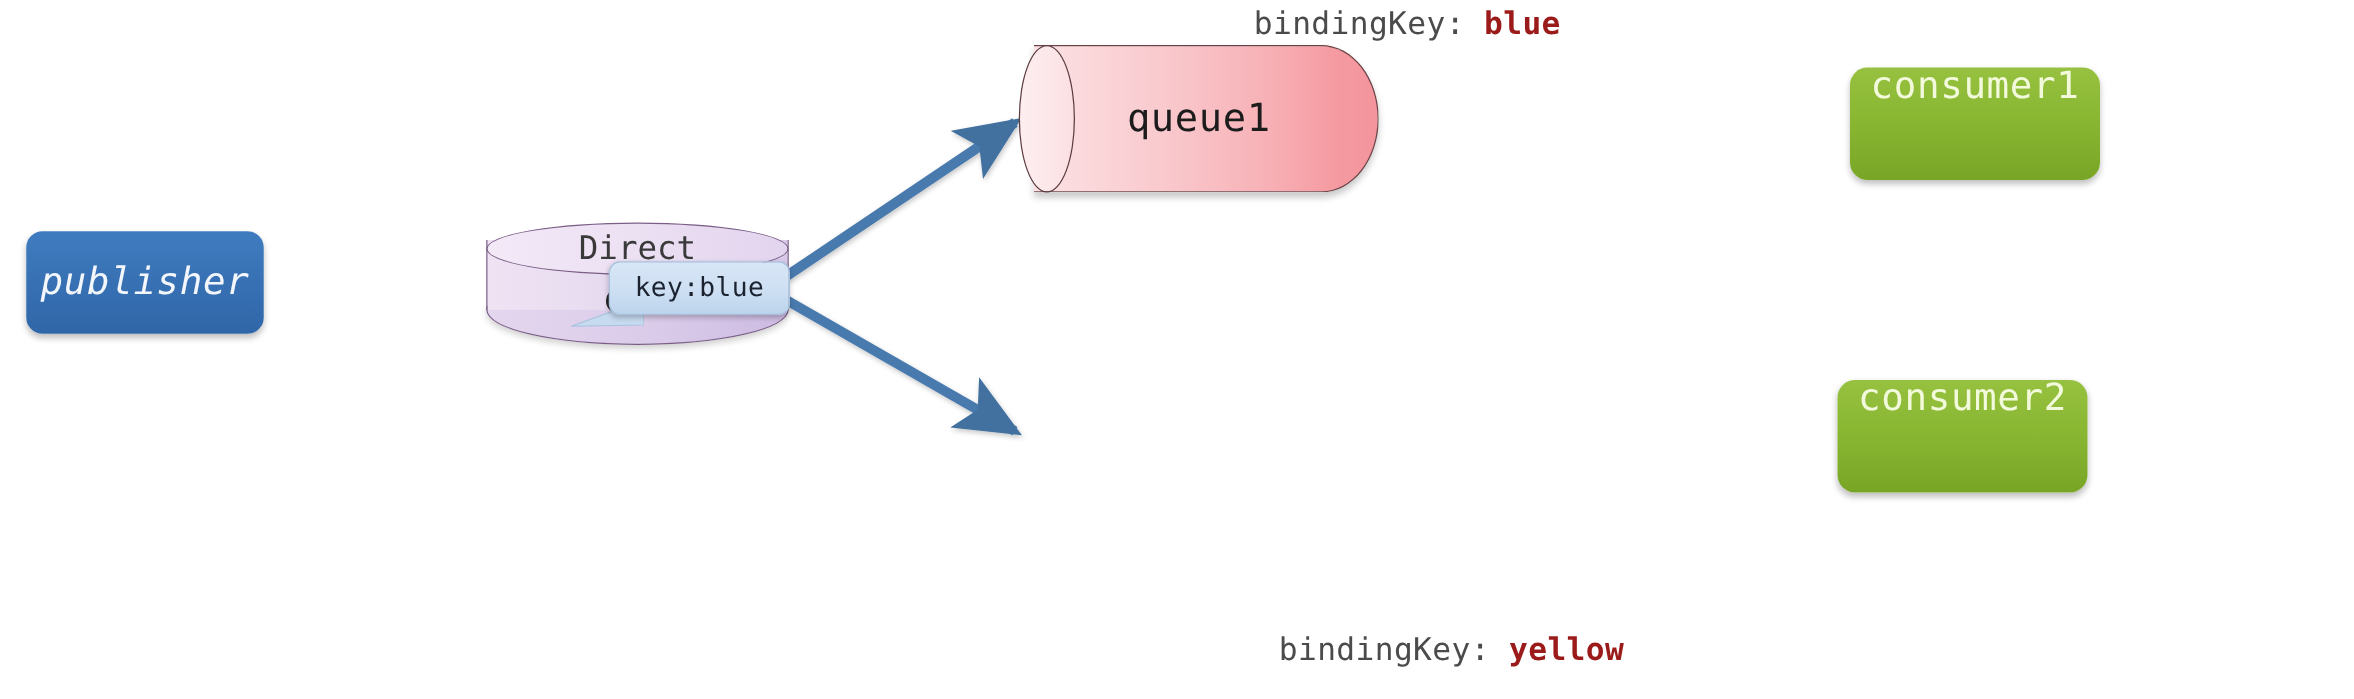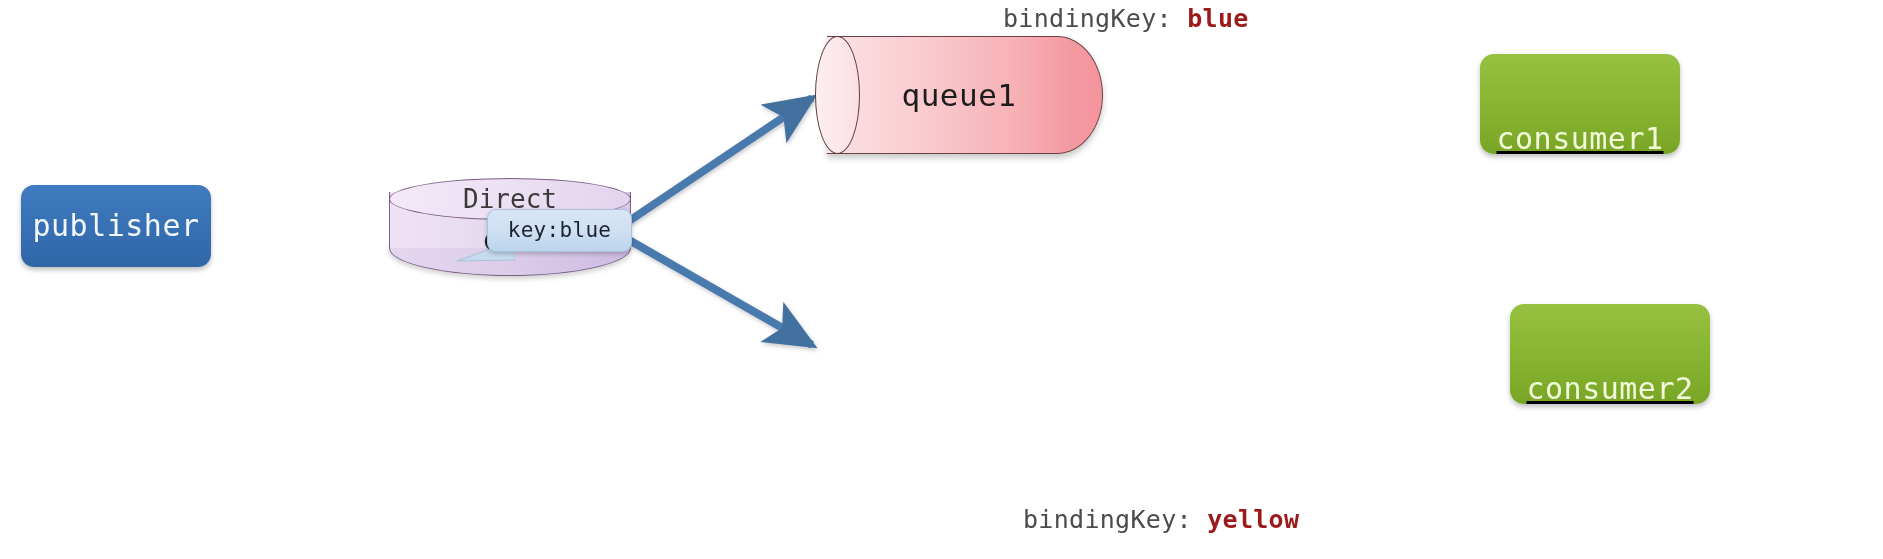--- a/index.html
+++ b/index.html
@@ -42,20 +42,21 @@
     box-shadow: 0 3px 5px rgba(0,0,0,0.25);
     display: flex;
     align-items: center;
     justify-content: center;
   }
   .node-publisher .lbl {
     color: #f3f7fb;
     font-size: 30px;
     letter-spacing: 0.5px;
     line-height: 1;
+    font-style: italic;
   }
 
   
   .node-exchange {
     position: absolute;
     left: 389px;
     top: 178px;
     width: 242px;
     height: 84px;
   }
@@ -191,37 +192,36 @@
     letter-spacing: 0.5px;
     z-index: 3;
   }
 
   #queue1 { left: 815px; top: 36px;  width: 288px; }
   #queue2 { left: 815px; top: 285px; width: 288px; }
 
   
   .node-consumer {
     position: absolute;
-    height: 100px;
+    height: 90px;
     border-radius: 14px;
     background: linear-gradient(to bottom, #97c140 0%, #8ab833 42%, #79a526 100%);
     box-shadow: 0 3px 5px rgba(0,0,0,0.25);
     display: flex;
-    align-items: flex-end;
+    align-items: flex-start;
     justify-content: center;
-    text-decoration: underline;
   }
   .node-consumer .lbl {
     color: #f2fadb;
     font-size: 30px;
     letter-spacing: 0.5px;
     line-height: 1;
   }
   #consumer1 { left: 1480px; top: 54px;  width: 200px; }
-  #consumer2 { left: 1470px; top: 304px; width: 200px; margin-left: 40px; }
+  #consumer2 { left: 1470px; top: 304px; width: 200px; }
 
   
   .caption {
     position: absolute;
     white-space: nowrap;
     font-size: 25px;
     color: #4b4b4b;
     letter-spacing: 0.3px;
   }
   .caption .key-val {

